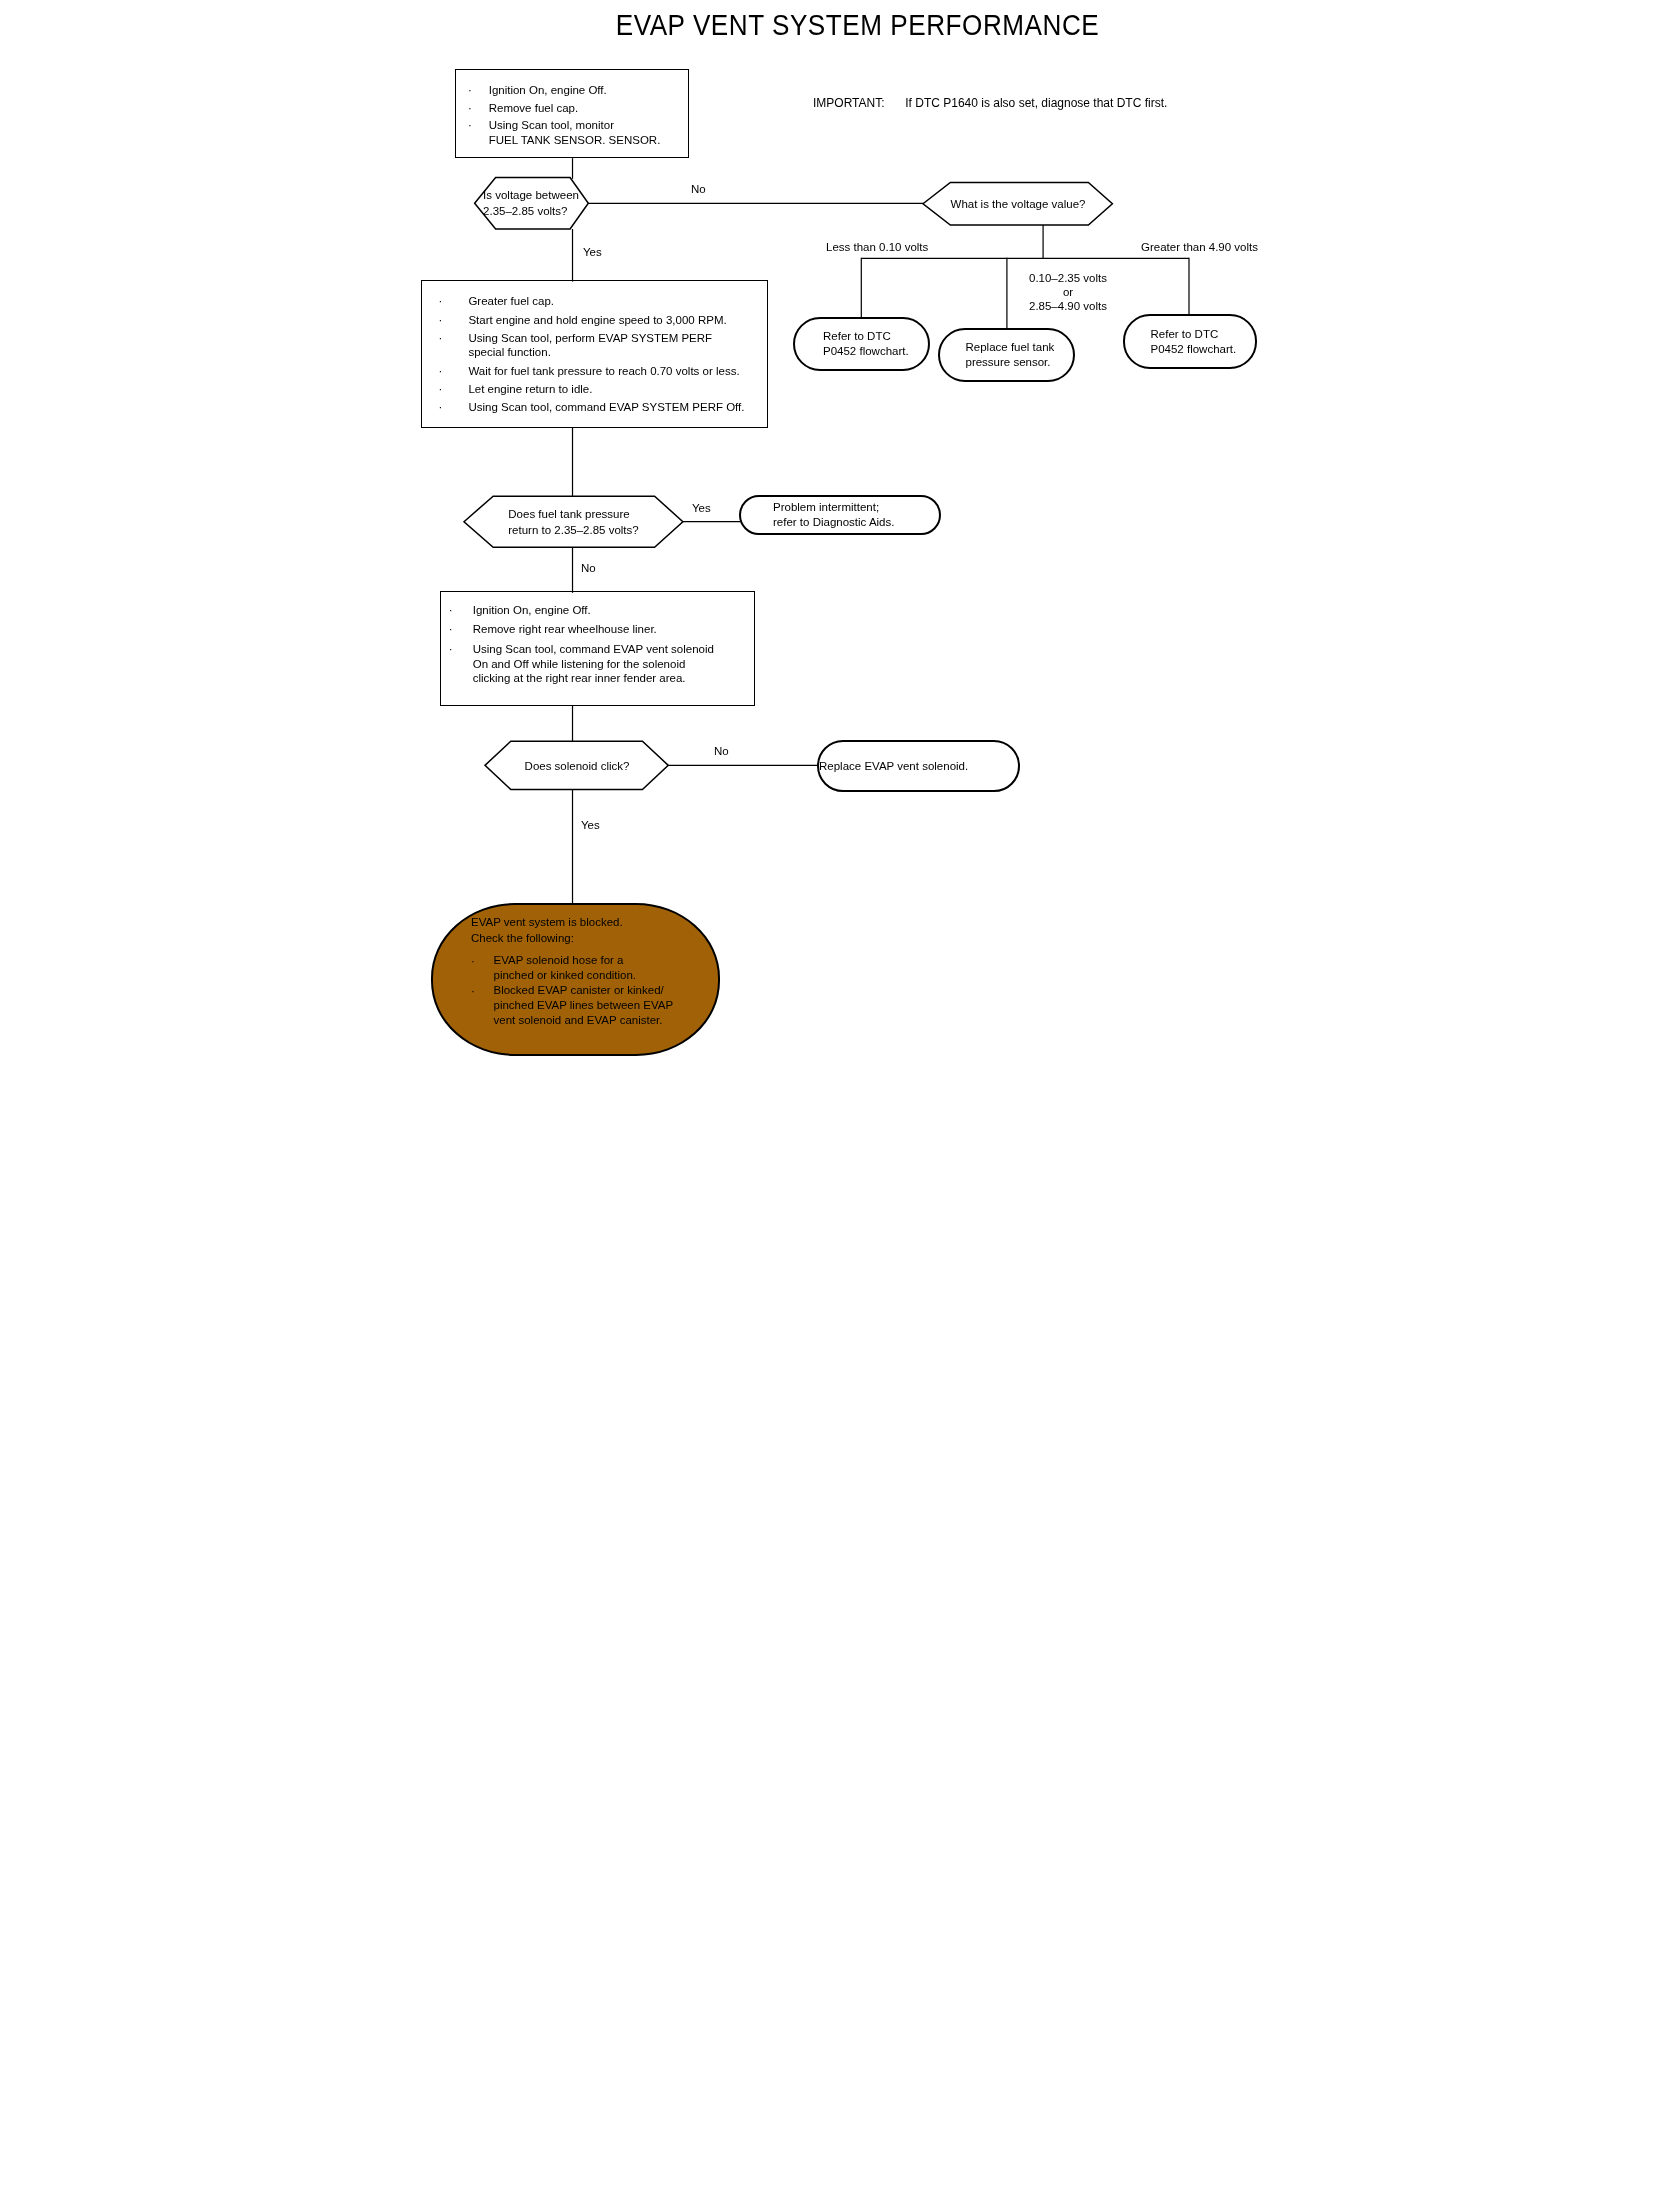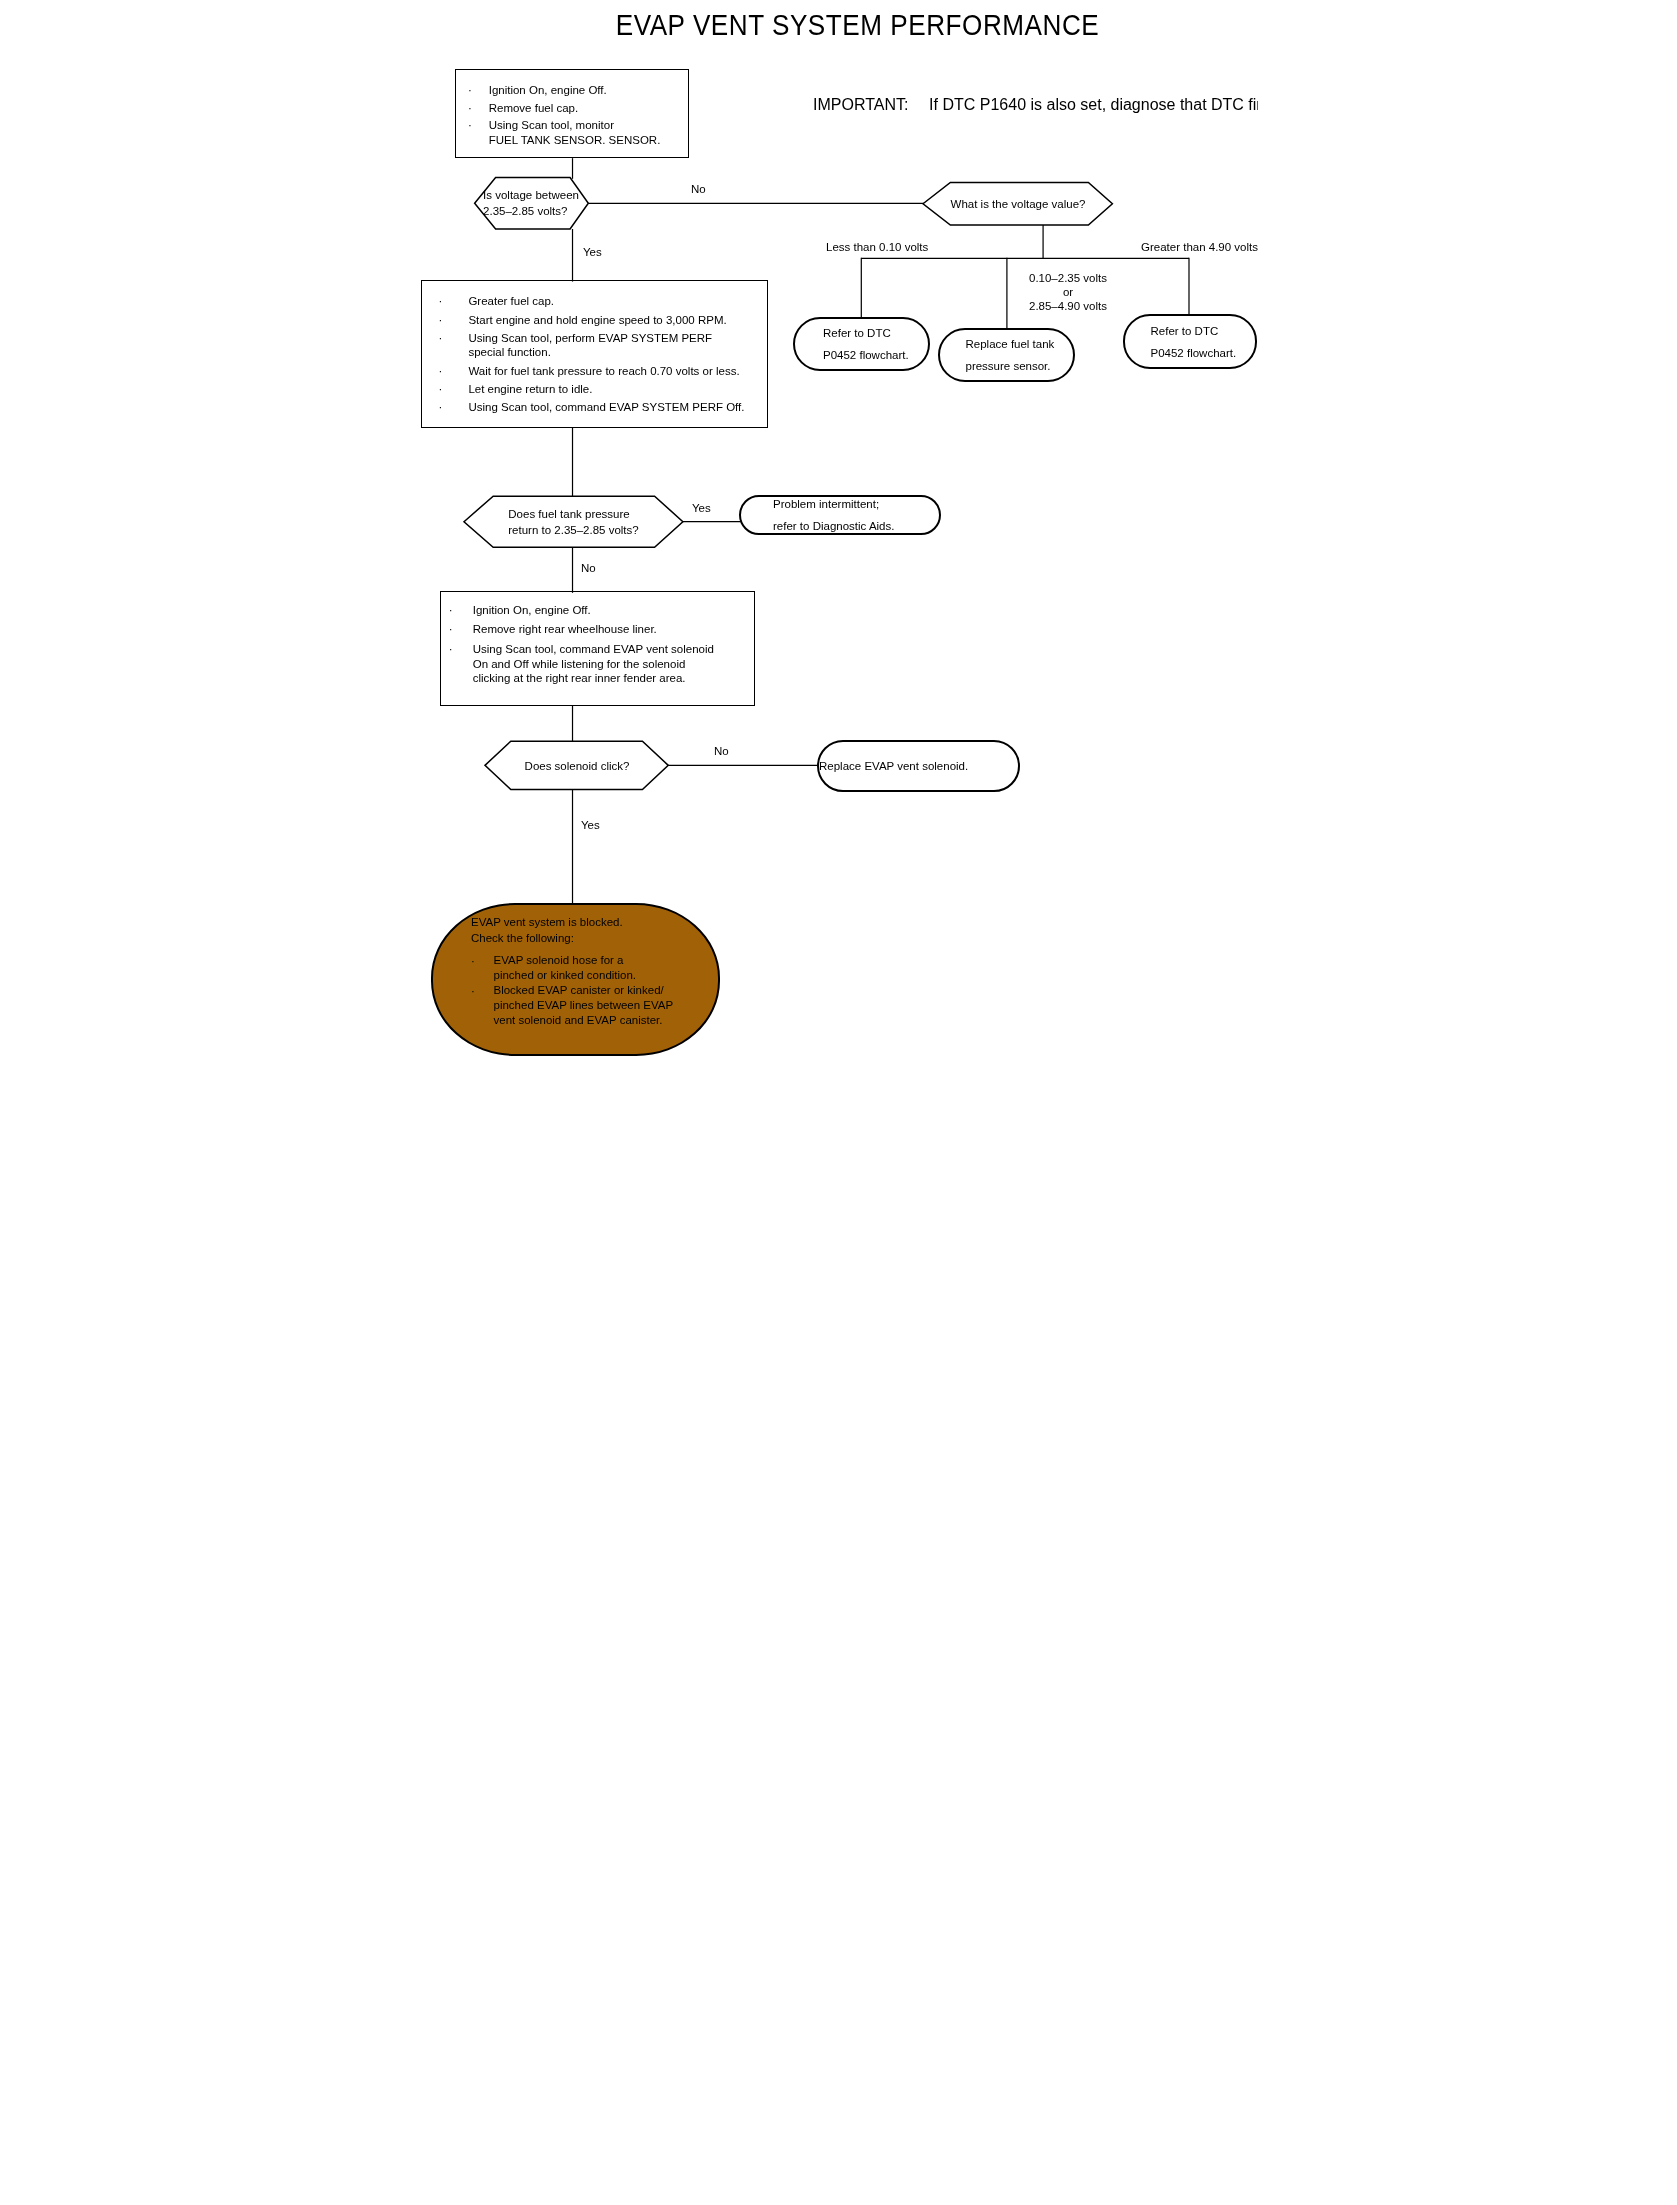--- a/index.html
+++ b/index.html
@@ -1,42 +1,42 @@
 <!DOCTYPE html>
 <html style="font-size:9.7px"><head>
 <meta charset="utf-8">
 <style>
   html,body{margin:0;padding:0;background:#fff;}
   body{font-family:"Liberation Sans", sans-serif;color:#000;}
   .page{position:relative;width:839px;height:1103px;background:#fff;overflow:hidden;margin:0 auto;}
   svg.wires{position:absolute;left:0;top:0;width:839px;height:1103px;}
   .title{position:absolute;left:38px;top:8.5px;width:801px;text-align:center;font-size:29px;
          letter-spacing:0.6px;transform:scaleX(.9);transform-origin:50% 50%;white-space:pre;}
-  .note{position:absolute;left:394px;top:96px;display:flex;font-size:16px;white-space:pre;}
+  .note{position:absolute;left:394px;top:96px;display:flex;font-size:12px;white-space:pre;}
   .note .note-label{margin-right:20.7px;}
   .box{position:absolute;border:1.2px solid #000;background:transparent;box-sizing:border-box;}
   .box .inner{box-sizing:border-box;}
   .row{display:flex;align-items:flex-start;}
   .dot{flex:0 0 auto;font-size:11.5px;line-height:14.6px;}
   .itxt{white-space:pre;font-size:11.5px;line-height:14.6px;}
   .b1 .inner{padding:13.4px 0 0 12px;}
   .b1 .dot{width:20.7px;}
   .b1 .itxt{line-height:15px;}
   .b1 .row + .row{margin-top:2.4px;}
   .b2 .inner{padding:13.4px 0 0 16px;}
   .b2 .dot{width:30px;}
   .b2 .row + .row{margin-top:3.6px;}
   .b3 .inner{padding:11px 0 0 8px;}
   .b3 .dot{width:24px;}
   .b3 .row + .row{margin-top:4.9px;}
   .dtext{position:absolute;display:flex;align-items:center;justify-content:center;}
   .dtext .txt{white-space:pre;font-size:11.5px;line-height:16px;text-align:left;}
   .stadium{position:absolute;border:2.4px solid #000;background:#fff;box-sizing:border-box;
            display:flex;align-items:center;}
-  .stadium .txt{white-space:pre;font-size:11.5px;line-height:22px;}
+  .stadium .txt{white-space:pre;font-size:11.5px;line-height:15px;}
   .st-refer-left{left:374px;top:317px;width:137px;height:54px;border-radius:27px;}
   .st-refer-left .txt{padding-left:28px;}
   .st-replace-sensor{left:519px;top:328px;width:137px;height:54px;border-radius:27px;}
   .st-replace-sensor .txt{padding-left:25.5px;}
   .st-refer-right{left:704px;top:314px;width:134px;height:55px;border-radius:27px;}
   .st-refer-right .txt{padding-left:25.5px;}
   .st-problem{left:320px;top:495px;width:202px;height:40px;border-radius:28px;}
   .st-problem .txt{padding-left:32px;}
   .st-replace-solenoid{left:398px;top:740px;width:203px;height:52px;border-radius:26px;}
   .st-replace-solenoid .txt{}

